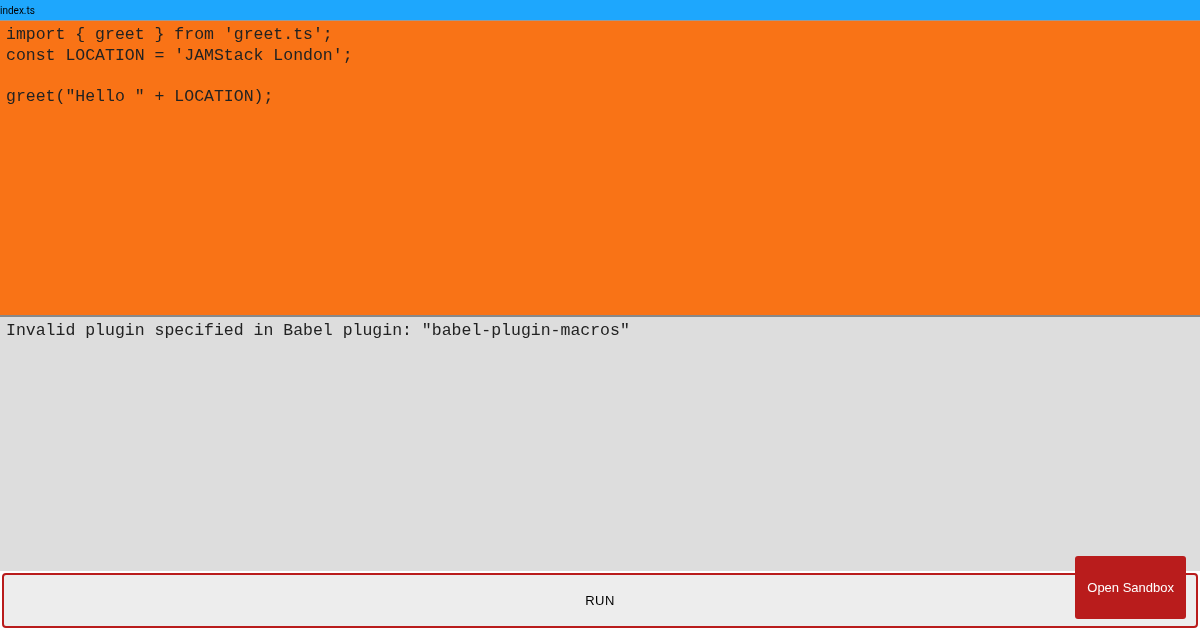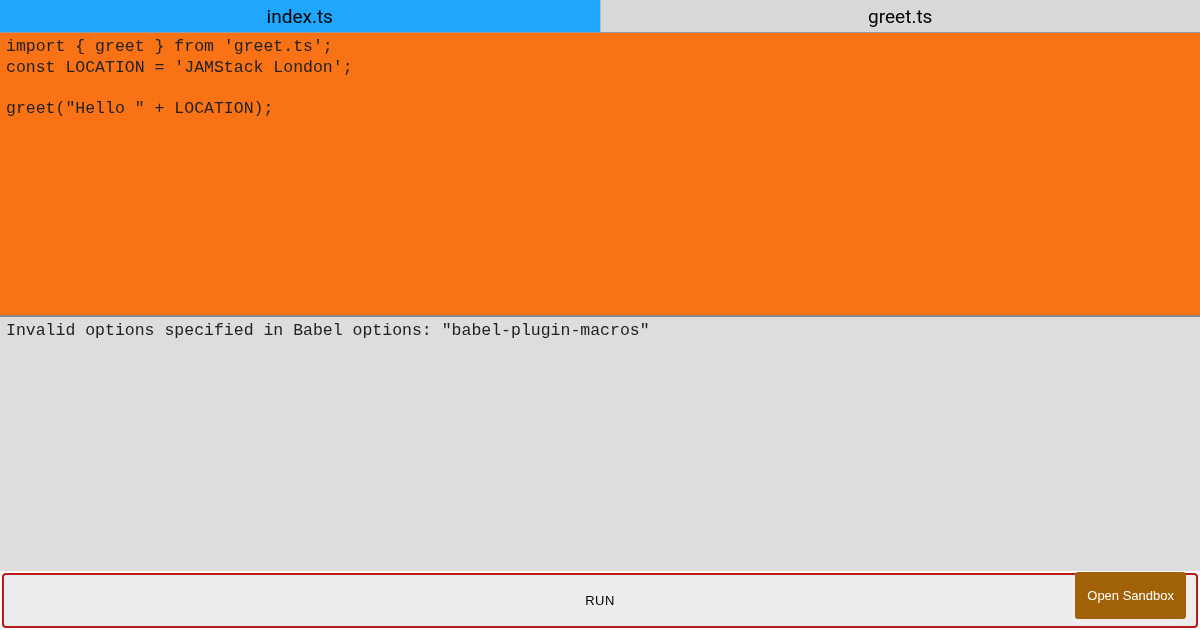--- a/index.html
+++ b/index.html
@@ -15,23 +15,22 @@
       display: flex;
       flex-direction: column;
       background: #fff;
     }
     .tabs {
       display: flex;
       border-bottom: 1px solid #999;
     }
     .tab {
       flex: 1;
-      text-align: center;
       padding: 5px 0 4px 0;
-      font-size: 19px;
+      font-size: 10px;
       cursor: pointer;
       background: #d9d9d9;
       border-right: 1px solid #bbb;
     }
     .tab:last-child {
       border-right: none;
     }
     .tab.active {
       background: #1ea7fd;
       color: #000;
@@ -75,40 +74,39 @@
       border: none;
       font-size: 13px;
       font-weight: 400;
       cursor: pointer;
       letter-spacing: 0.5px;
     }
     .open-sandbox-button {
       position: absolute;
       right: 10px;
       bottom: 7px;
-      background: #a16207;
+      background: #b91c1c;
       color: #fff;
       border: none;
       border-radius: 3px;
-      padding: 16px 12px;
+      padding: 24px 12px;
       font-size: 13px;
       cursor: pointer;
     }
   </style>
 </head>
 <body>
 
 <div class="tabs">
   <div class="tab active">index.ts</div>
-  <div class="tab">greet.ts</div>
 </div>
 
 <div class="editor">import { greet } from 'greet.ts';
 const LOCATION = 'JAMStack London';
 
 greet("Hello " + LOCATION);</div>
 
-<div class="output">Invalid options specified in Babel options: "babel-plugin-macros"</div>
+<div class="output">Invalid plugin specified in Babel plugin: "babel-plugin-macros"</div>
 
 <div class="toolbar">
   <button class="run-button">RUN</button>
   <button class="open-sandbox-button">Open Sandbox</button>
 </div>
 
 </body></html>

